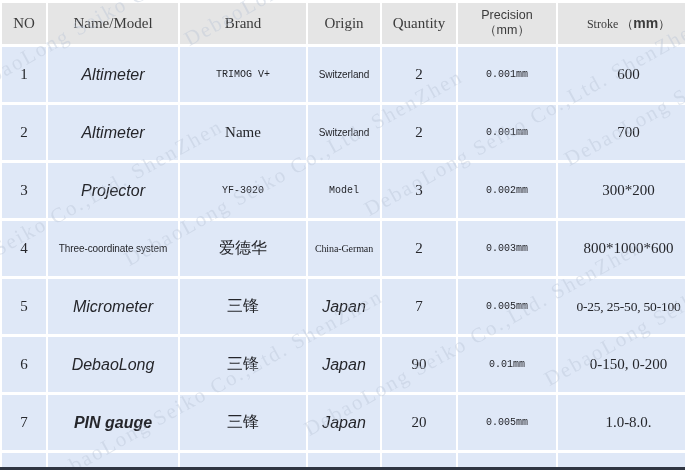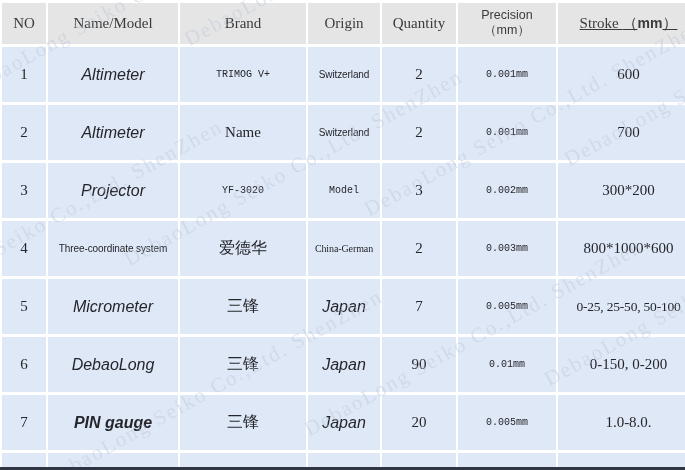--- a/index.html
+++ b/index.html
@@ -77,22 +77,21 @@
     font-size: 12.5px;
   }
   thead th .unit-bold {
     font-family: "Liberation Sans", sans-serif;
     font-weight: bold;
     font-size: 14px;
     margin-top: 32px;
   }
   thead th .unit-paren {
     font-family: "Liberation Serif", serif;
-    font-size: 15px;
-    text-decoration: underline;
+    font-size: 12px;
   }
 
   tbody td {
     background: #dfe8f7;
     color: #25262b;
     font-size: 15px;
   }
   tbody tr { height: 55px; }
 
   

